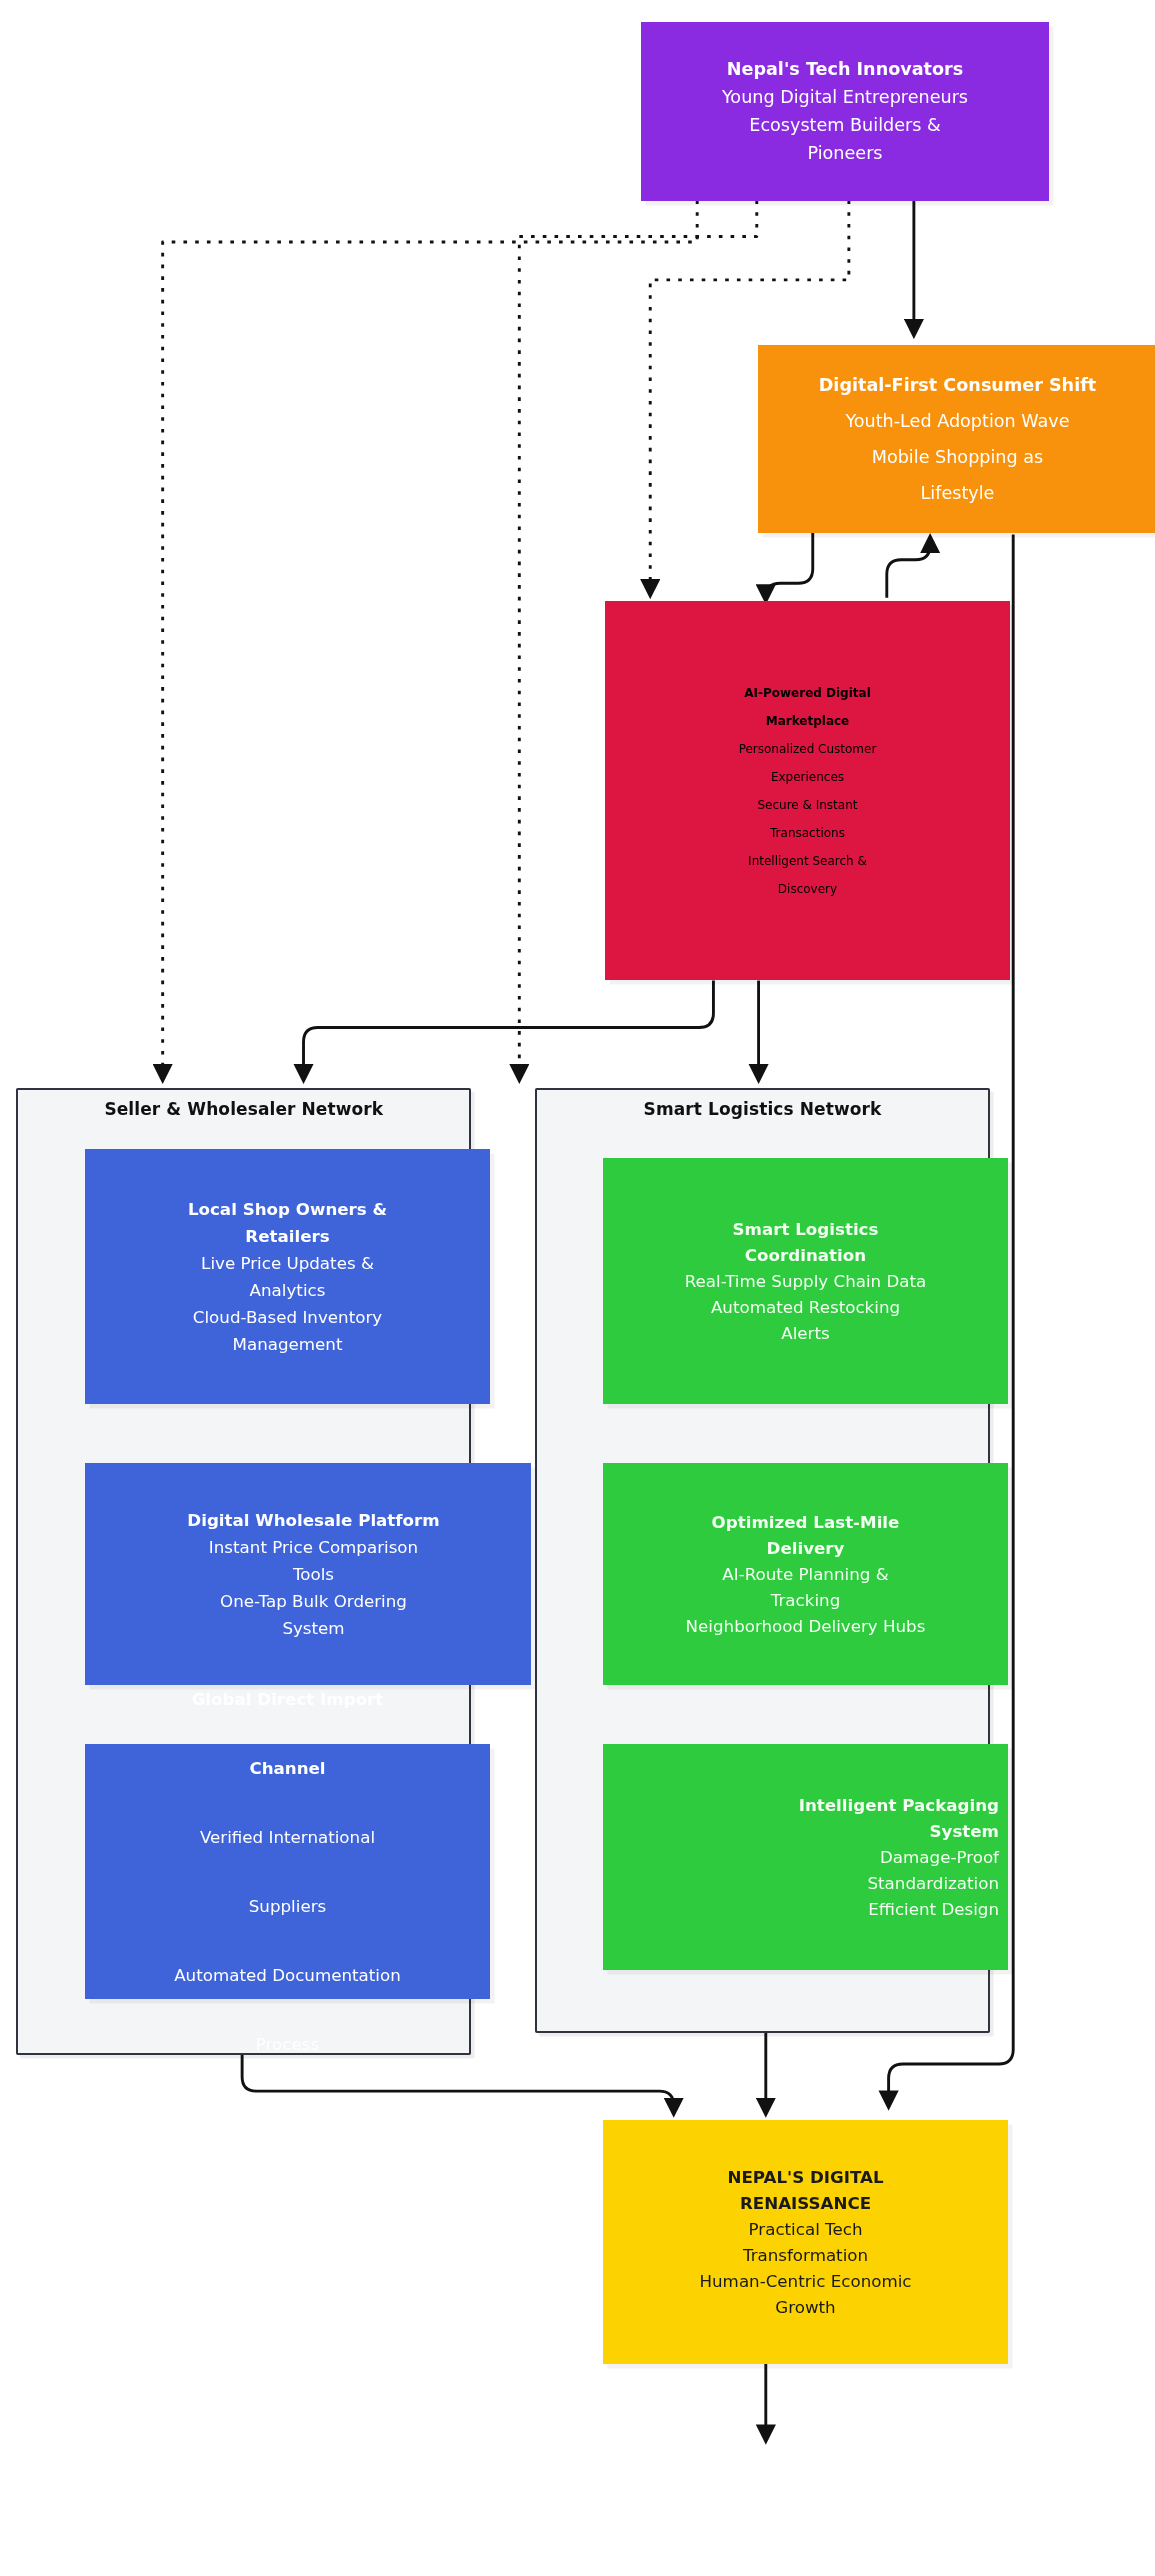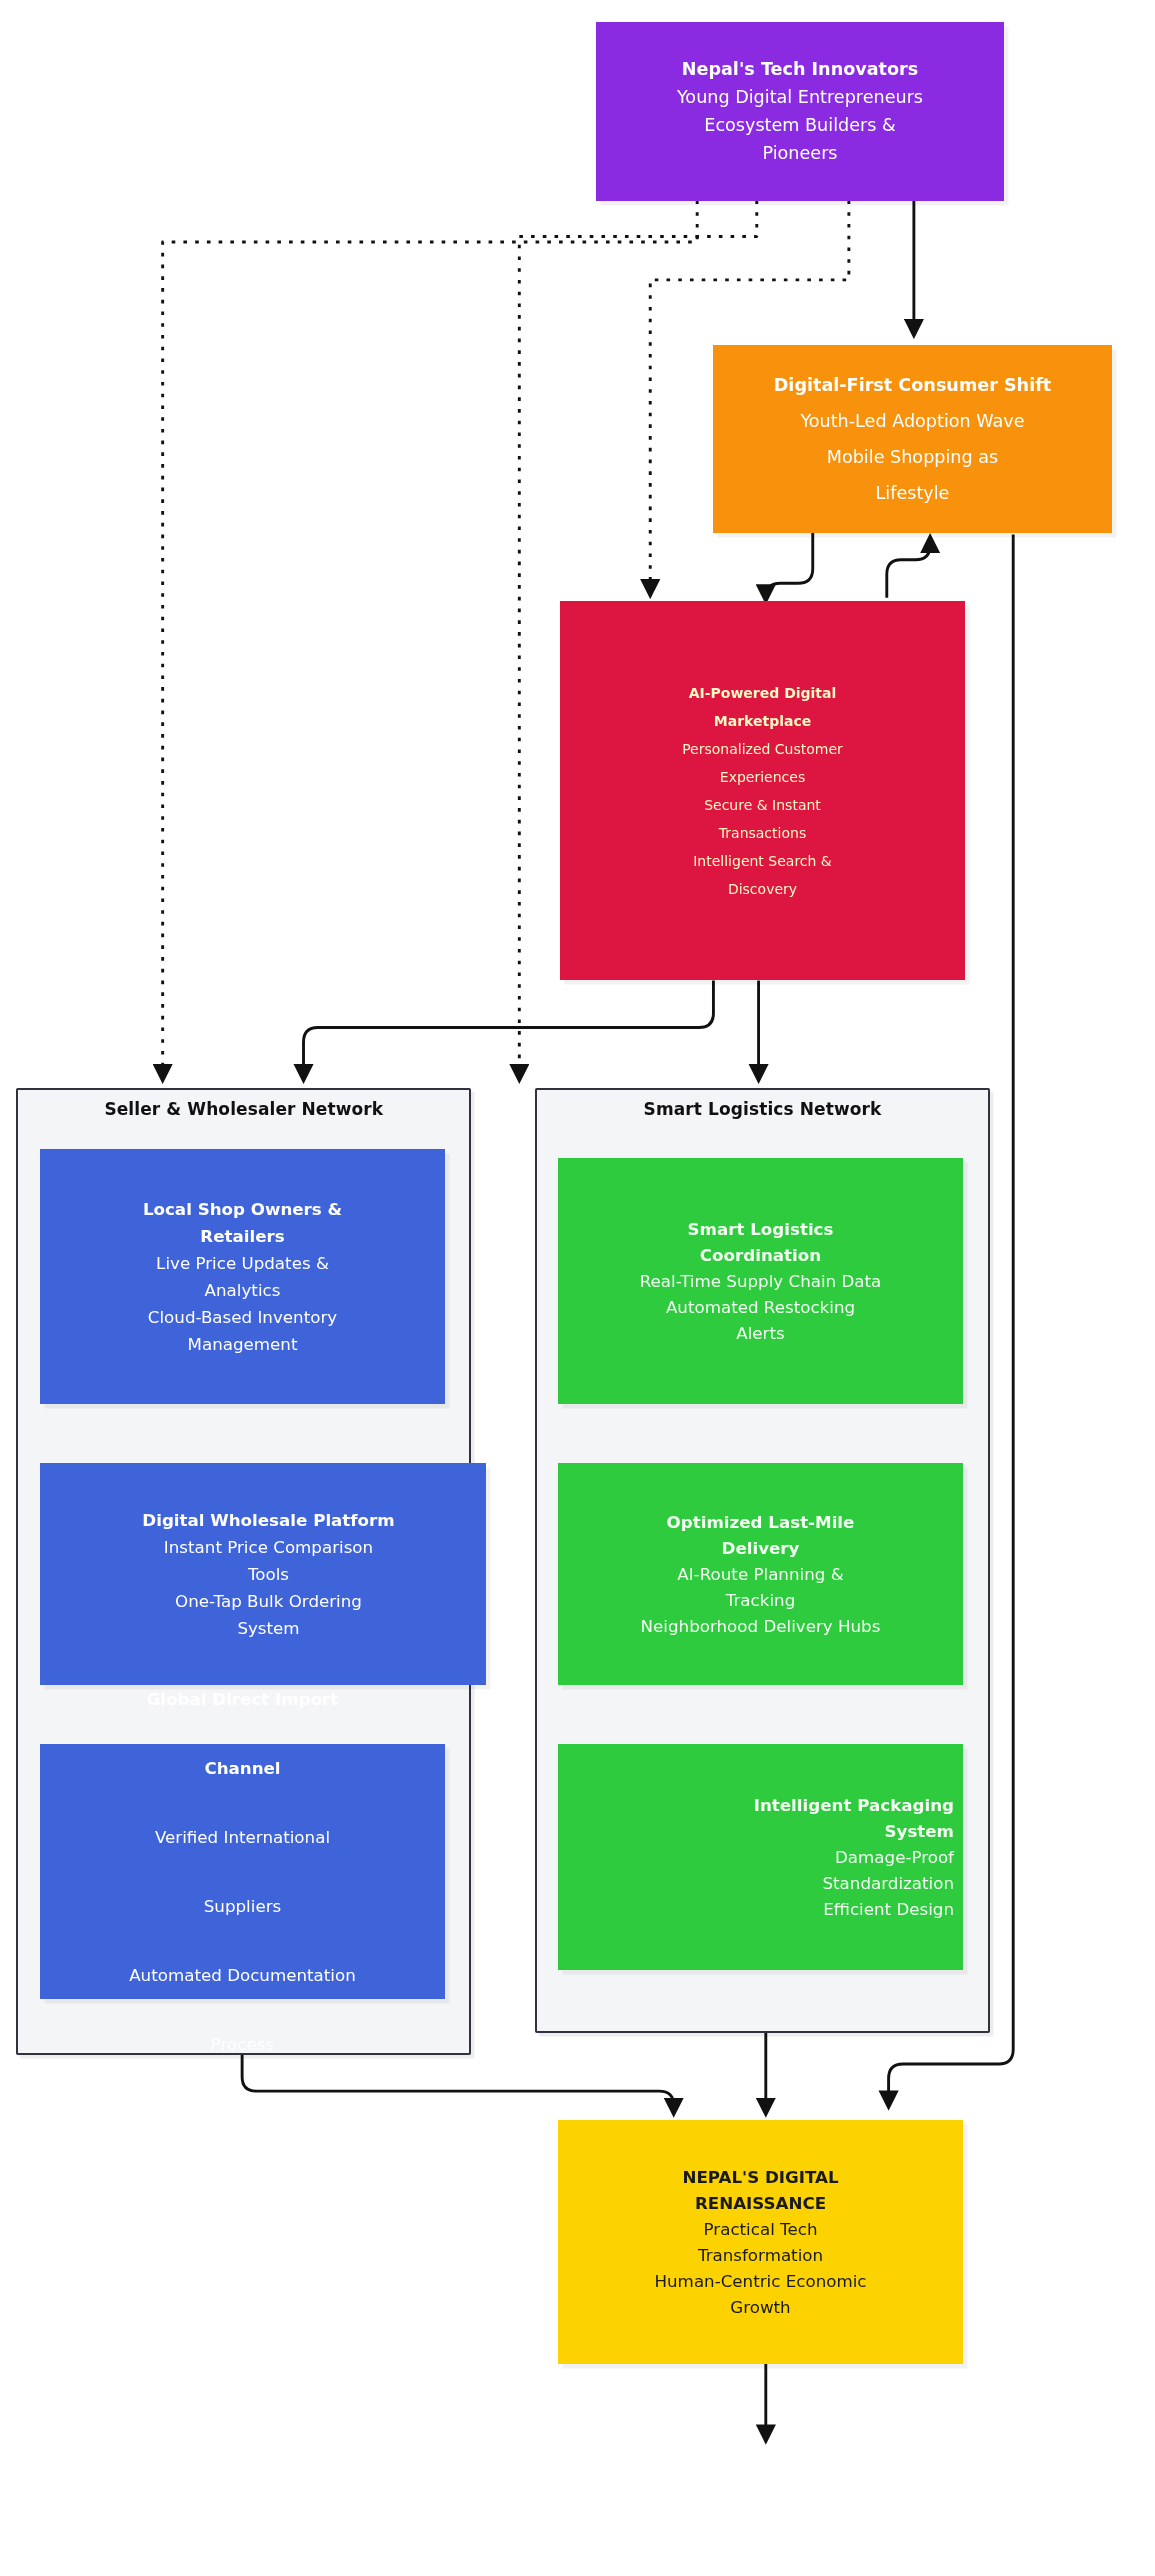--- a/index.html
+++ b/index.html
@@ -30,27 +30,28 @@
 
   
   .node{
     position:absolute;
     display:flex; flex-direction:column;
     align-items:center; justify-content:center;
     text-align:center;
     box-sizing:border-box;
     padding:5.4px 9px;
     box-shadow:4.5px 4.5px 0 rgba(0,0,0,.05);
+    margin-left:45px;
   }
   .node .ttl{font-weight:bold;}
   .node .ln{font-weight:normal;}
 
   .n-purple{background:#8a2be2; color:#ffffff; font-size:17.6px; line-height:28px;}
   .n-orange{background:#f8910b; color:#ffffff; font-size:17.6px; line-height:28px;gap:8px;}
-  .n-red{background:#dd1541; color:#fef9c3; font-size:14px; line-height:28px;}
+  .n-red{background:#dd1541; color:#000000; font-size:12px; line-height:28px;}
   .n-blue{background:#3f64da; color:#ffffff; font-size:16.7px; line-height:27px;}
   .n-green{background:#2ecb3f; color:#f2fff1; font-size:16.7px; line-height:26px;}
   .n-yellow{background:#fcd200; color:#1a1a1a; font-size:16.7px; line-height:26px;}
   .n-plain{
     background:#ffffff; color:#2b2f3e;
     border:2.3px solid #30333f; border-radius:1.8px;
     font-size:17px; line-height:25px;
     box-shadow:3.6px 3.6px 0 rgba(0,0,0,.05);
   }
   .n-plain b{font-weight:bold;}

